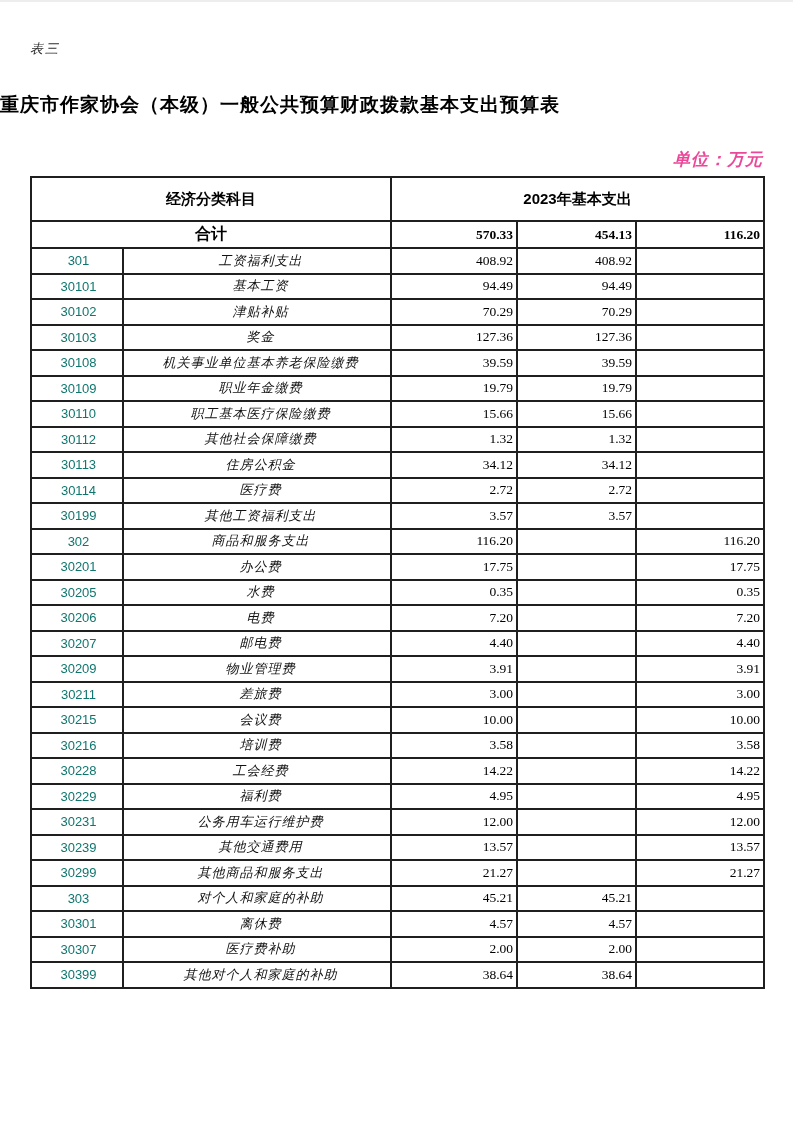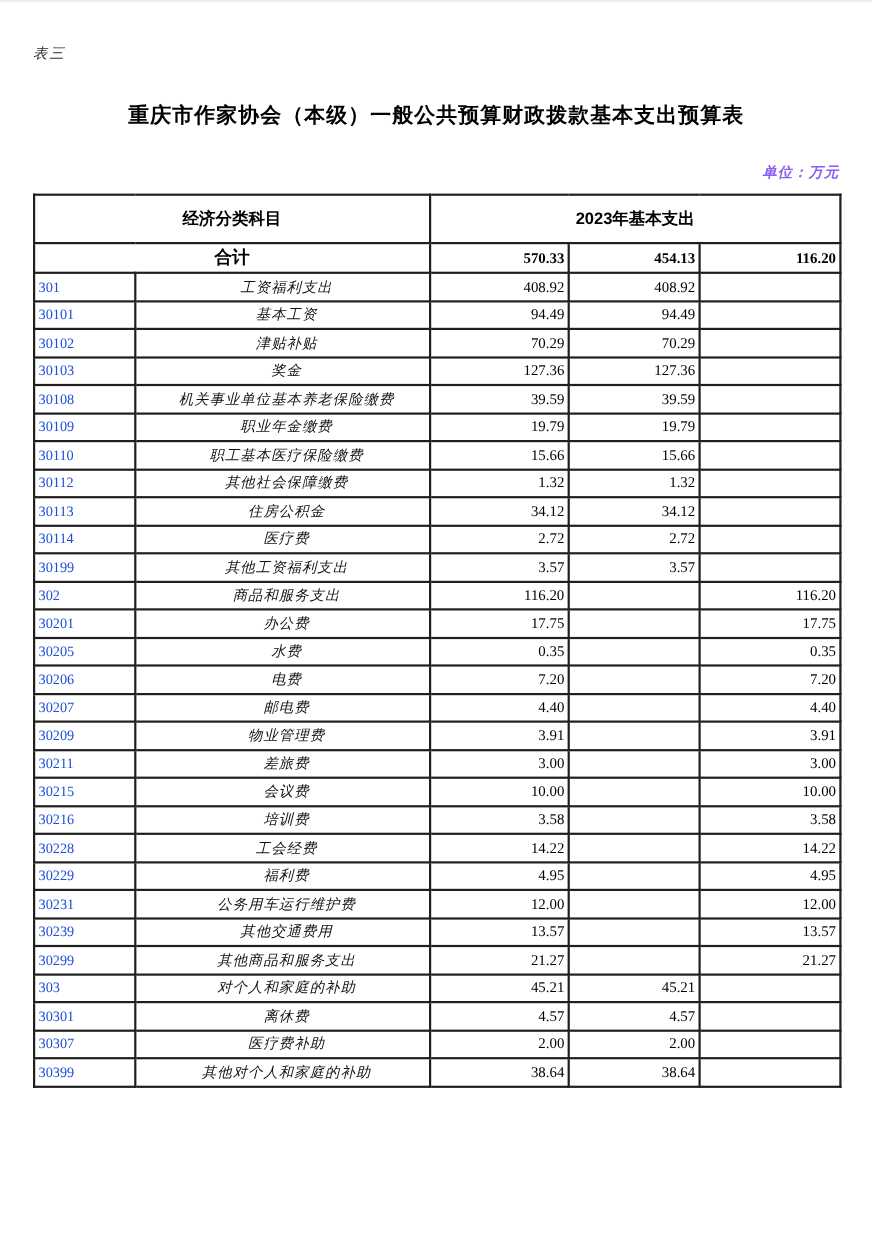--- a/index.html
+++ b/index.html
@@ -15,27 +15,26 @@
     position: absolute; top: 0; left: 0; width: 793px; height: 2px;
     background: #ededed;
   }
   .table-label {
     position: absolute; left: 30px; top: 40px;
     font-size: 13px; font-style: italic; font-weight: 500; color: #2b2b2b;
     letter-spacing: 2px;
   }
   .doc-title {
     position: absolute; left: 0; top: 92px; width: 793px;
-    text-align: center;
     font-size: 19px; font-weight: bold; letter-spacing: 1px;
     color: #000;
   }
   .unit-note {
     position: absolute; right: 30px; top: 148px;
-    font-size: 13px; font-style: italic; font-weight: 600; color: #8b5cf6;
+    font-size: 17px; font-style: italic; font-weight: 600; color: #ec4899;
     letter-spacing: 1px;
   }
   table.budget {
     position: absolute; left: 30px; top: 176px;
     width: 733px;
     border-collapse: collapse;
     table-layout: fixed;
   }
   table.budget td, table.budget th {
     border: 2px solid #1f1f1f;
@@ -49,23 +48,23 @@
     font-family: "Liberation Sans", "DejaVu Sans", sans-serif;
     font-weight: bold; color: #000;
   }
   tr.total-row td { height: 27px; font-weight: bold; }
   tr.total-row .t-label {
     text-align: center; font-size: 16px;
     font-family: "Liberation Sans", "DejaVu Sans", sans-serif;
   }
   tbody.data tr td { height: 25.5px; }
   td.c-code {
-    font-family: Liberation Serif, serif;
-    font-size: 13px; color: #1d4ed8;
-    padding-left: 3px; text-align: left;
+    font-family: Liberation Sans, sans-serif;
+    font-size: 13px; color: #0f766e;
+    padding-left: 3px; text-align: center;
     font-stretch: condensed;
   }
   td.c-name {
     font-size: 13px; font-style: italic; color: #111;
     padding-left: 7px; text-align: center;
     letter-spacing: 1px;
   }
   td.num {
     font-family: "Liberation Serif", "DejaVu Serif", serif;
     font-size: 13.5px; text-align: right; padding-right: 3px; color: #000;

